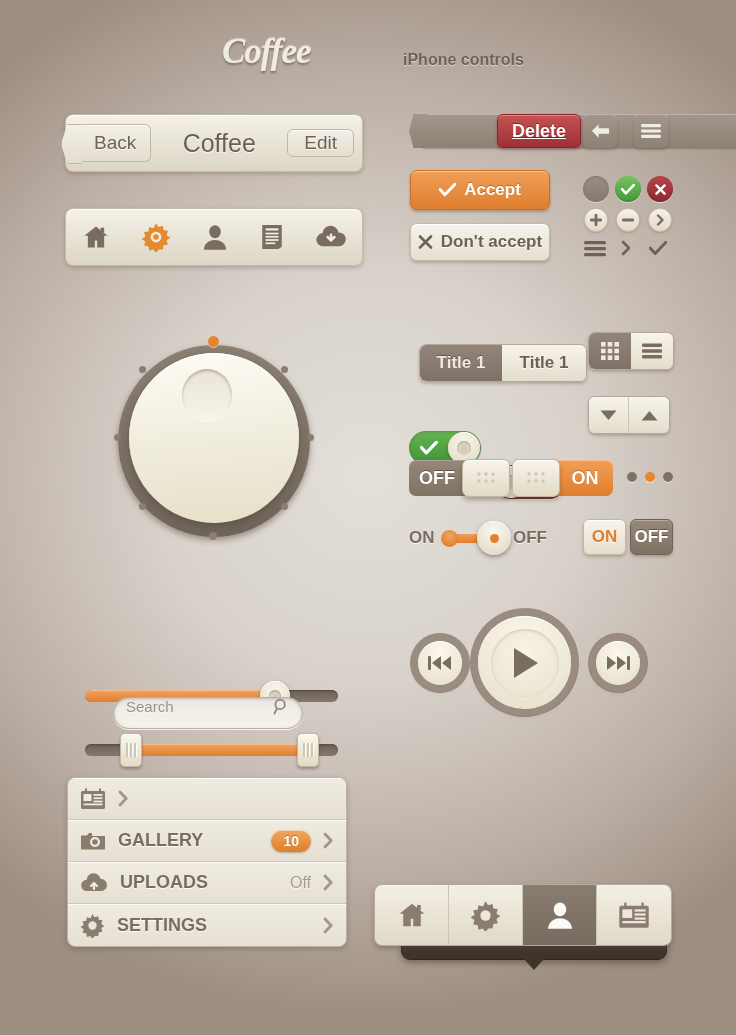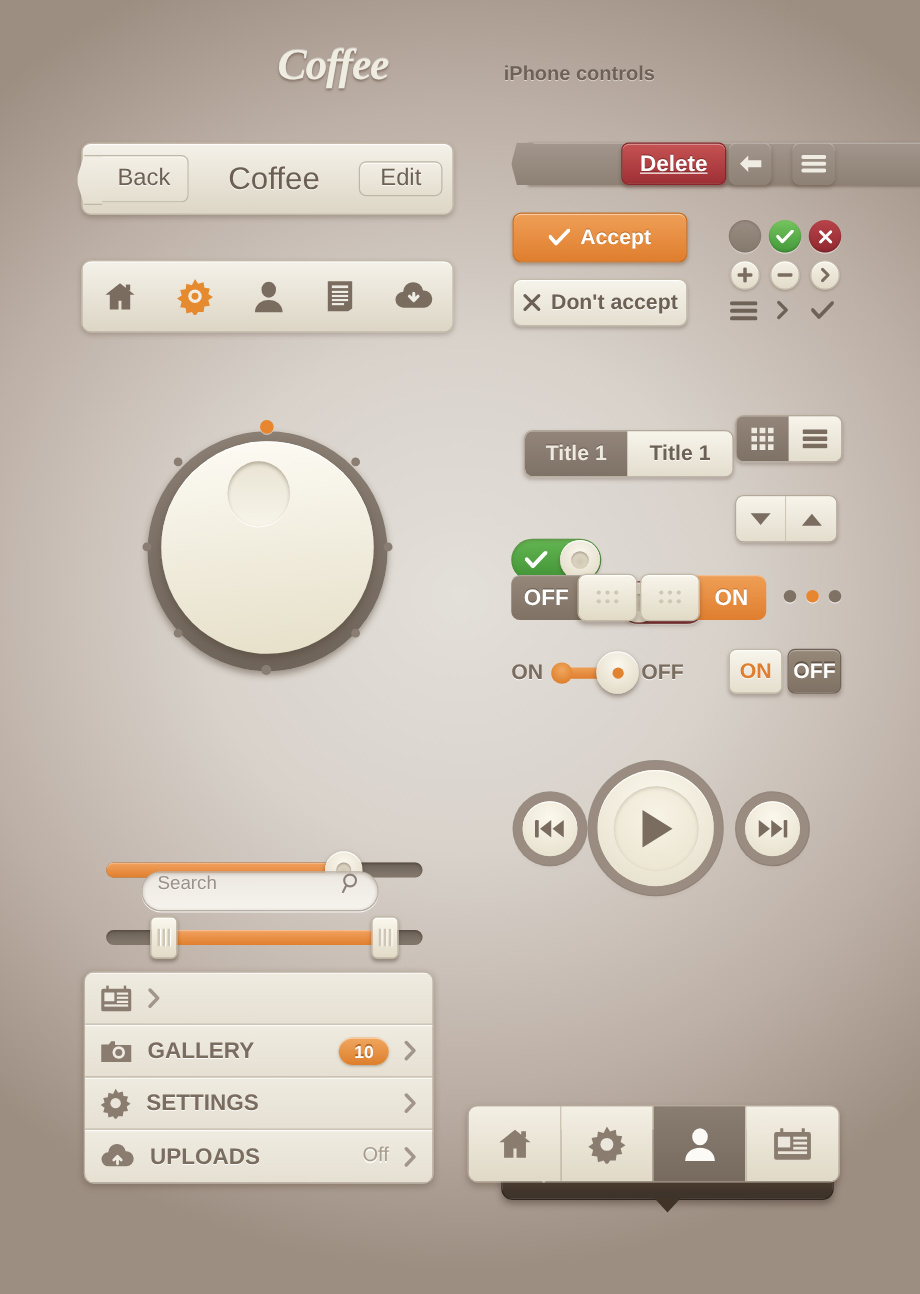--- a/index.html
+++ b/index.html
@@ -514,36 +514,36 @@
           <circle cx="15" cy="12" r="5" fill="#efebe0"></circle>
           <circle cx="15" cy="12" r="2.8" fill="#8a7d70"></circle>
         </svg>
       <span class="list-label">GALLERY</span>
       <span class="badge">10</span>
       <svg width="11" height="17" viewBox="0 0 11 17">
           <path d="M2 2l6.2 6.5L2 15" stroke="#a2968a" stroke-width="2.8" fill="none" stroke-linecap="round" stroke-linejoin="round"></path>
         </svg>
     </div>
     <div class="list-row">
+      <svg width="28" height="22" viewBox="0 0 28 22">
+          <path d="M7 19a5.6 5.6 0 01-.4-11.2A7 7 0 0120.5 7a4.8 4.8 0 01.9 12z" fill="#8a7d70"></path>
+          <path d="M14 17v-6m0 0l-3 3m3-3l3 3" stroke="#efebe0" stroke-width="2.2" fill="none" stroke-linecap="round"></path>
+        </svg>
+      <span class="list-label">UPLOADS</span>
+      <span class="list-value">Off</span>
+      <svg width="11" height="17" viewBox="0 0 11 17">
+          <path d="M2 2l6.2 6.5L2 15" stroke="#a2968a" stroke-width="2.8" fill="none" stroke-linecap="round" stroke-linejoin="round"></path>
+        </svg>
+    </div>
+    <div class="list-row">
       <svg width="25" height="25" viewBox="0 0 24 24">
           <path d="M12 1l2 3 3.5-1 .5 3.5 3.5.5-1 3.5 3 2-3 2 1 3.5-3.5.5-.5 3.5L14 22l-2 3-2-3-3.5 1-.5-3.5L2.5 19l1-3.5-3-2 3-2-1-3.5L6 7.5 6.5 4 10 5z" fill="#8a7d70"></path>
           <circle cx="12" cy="12" r="4" fill="#eae5da"></circle>
         </svg>
       <span class="list-label">SETTINGS</span>
-      <svg width="11" height="17" viewBox="0 0 11 17">
-          <path d="M2 2l6.2 6.5L2 15" stroke="#a2968a" stroke-width="2.8" fill="none" stroke-linecap="round" stroke-linejoin="round"></path>
-        </svg>
-    </div>
-    <div class="list-row">
-      <svg width="28" height="22" viewBox="0 0 28 22">
-          <path d="M7 19a5.6 5.6 0 01-.4-11.2A7 7 0 0120.5 7a4.8 4.8 0 01.9 12z" fill="#8a7d70"></path>
-          <path d="M14 17v-6m0 0l-3 3m3-3l3 3" stroke="#efebe0" stroke-width="2.2" fill="none" stroke-linecap="round"></path>
-        </svg>
-      <span class="list-label">UPLOADS</span>
-      <span class="list-value">Off</span>
       <svg width="11" height="17" viewBox="0 0 11 17">
           <path d="M2 2l6.2 6.5L2 15" stroke="#a2968a" stroke-width="2.8" fill="none" stroke-linecap="round" stroke-linejoin="round"></path>
         </svg>
     </div>
   </div>
 
   <div class="abs circ-btn" style="left:418px;top:641px;width:44px;height:44px;">
     <svg width="24" height="16" viewBox="0 0 24 16">
         <g fill="#7a6d60">
           <rect x="0" y="1" width="3" height="14" rx="1"></rect>

